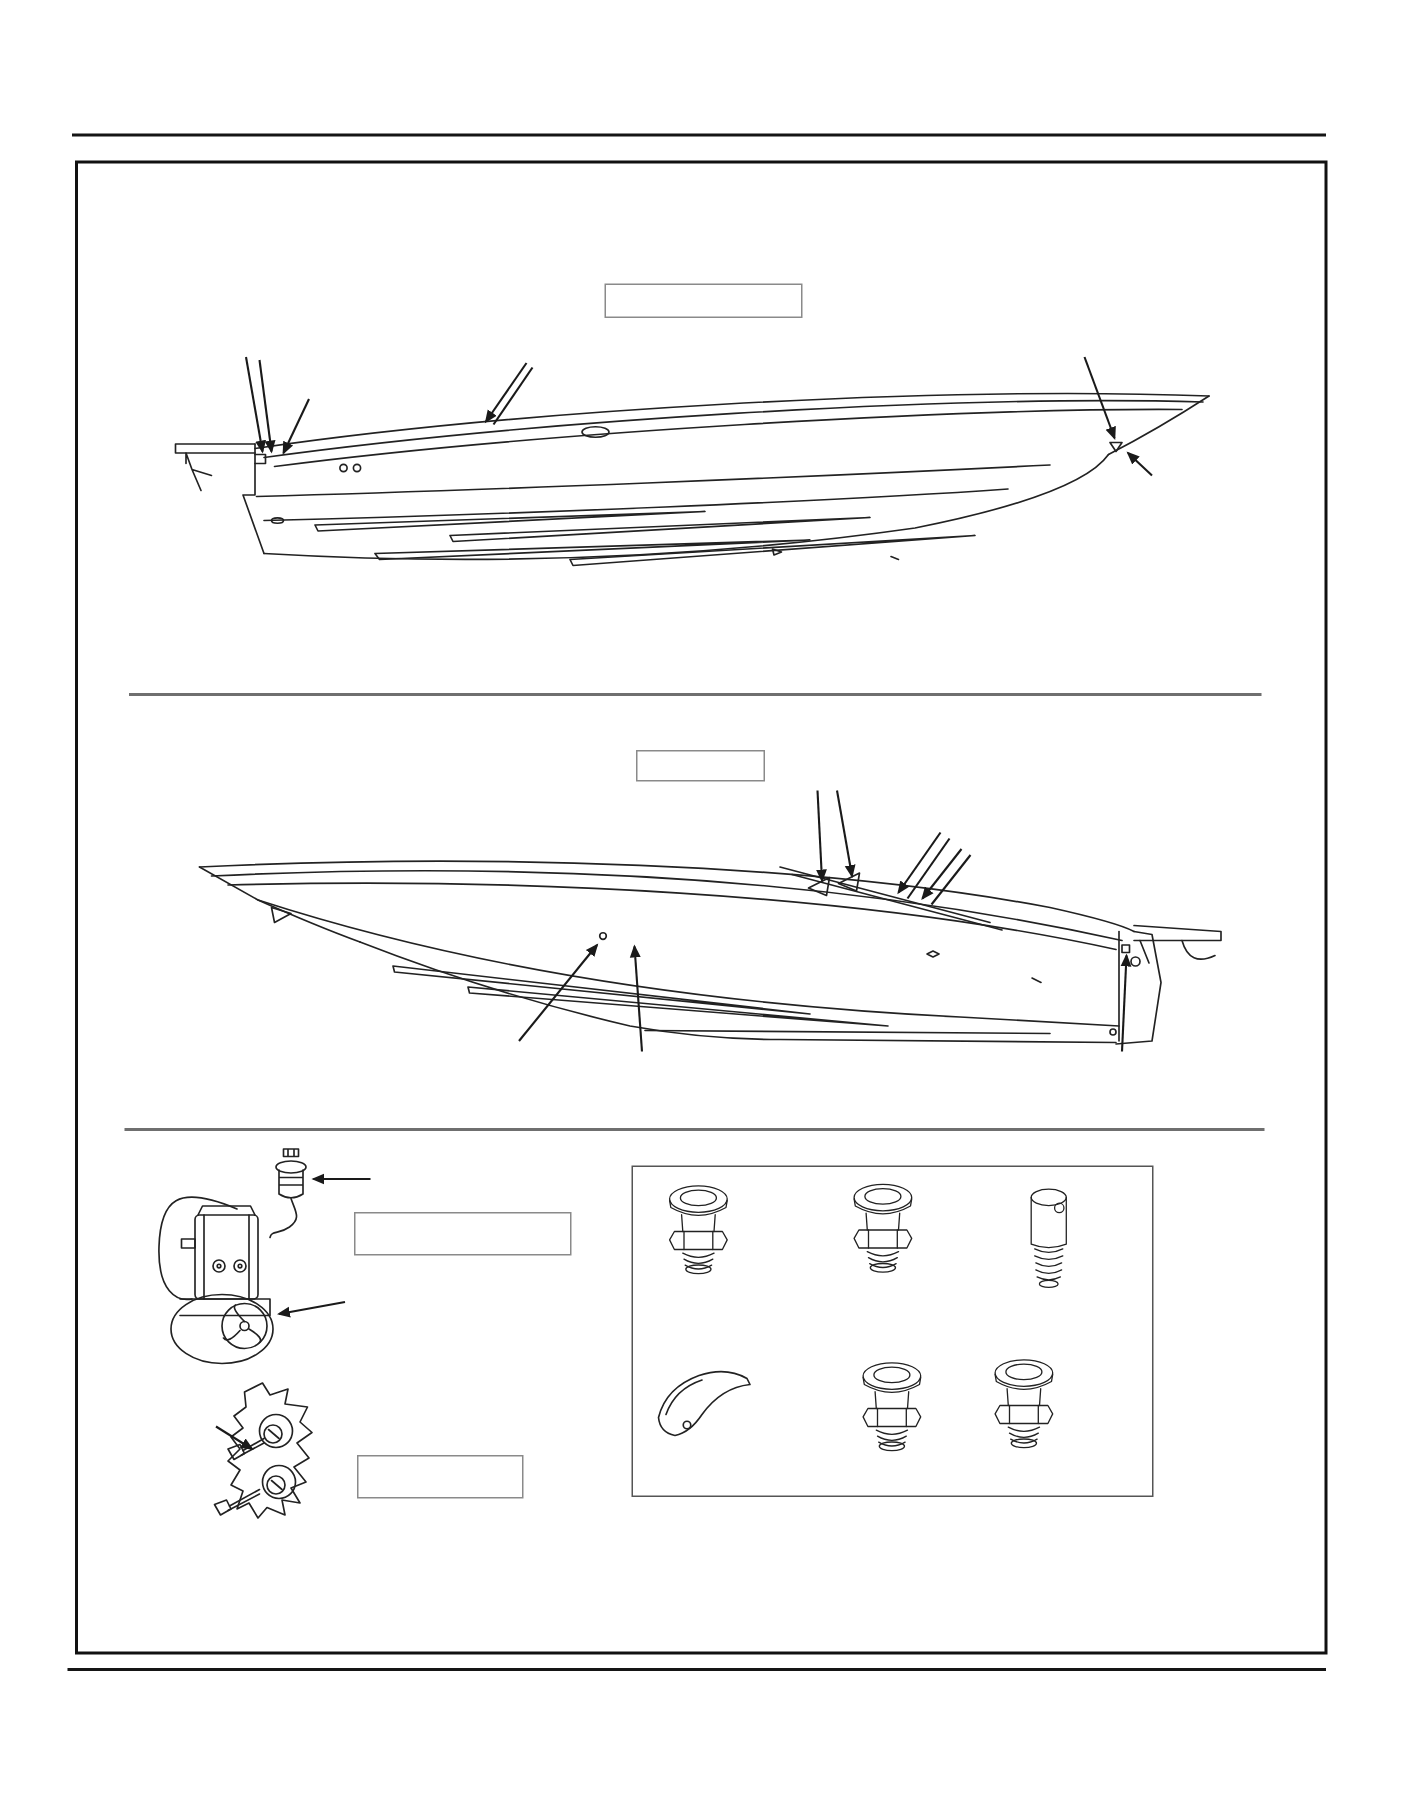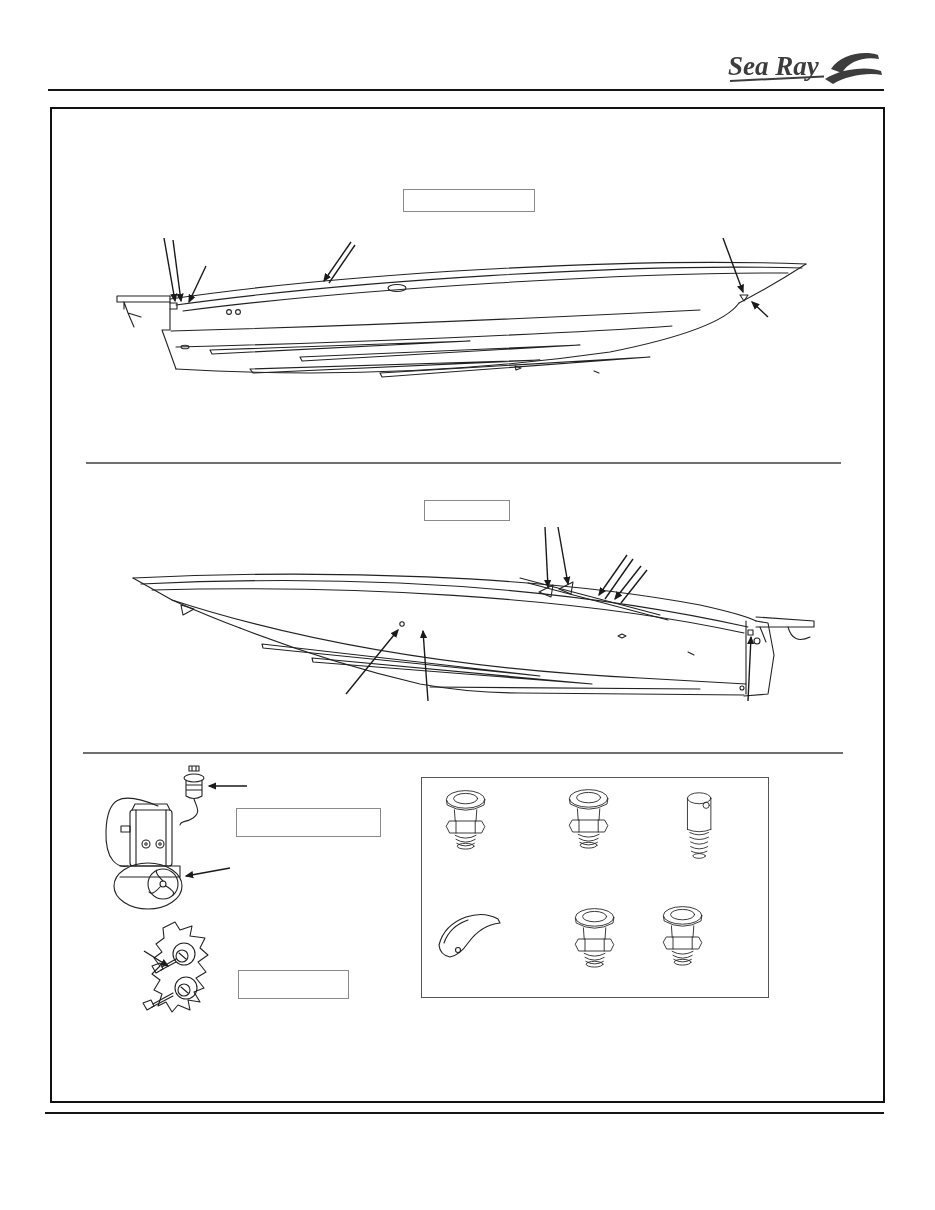--- a/index.html
+++ b/index.html
@@ -15,28 +15,20 @@
   #logo{position:absolute;left:722px;top:46px;width:165px;height:42px;}
   svg{display:block;}
   .ln{stroke:#222;fill:none;stroke-width:1.1;stroke-linecap:round;stroke-linejoin:round;}
   .ar{stroke:#1a1a1a;fill:none;stroke-width:1.4;}
 </style>
 </head>
 <body>
 
 <div id="page">
 
-  <div id="logo">
-    <svg width="165" height="42" viewBox="0 0 165 42">
-      <text x="6" y="29" font-family="Liberation Serif, serif" font-style="italic" font-weight="bold" font-size="27" fill="#3d3d3d">Sea Ray</text>
-      <path d="M8,34 L102,29.5 L102,31.5 L8,36 Z" fill="#3d3d3d"></path>
-      <path d="M109,23 C118,9 141,4 156,9 L157,13 C143,10 126,15 120,27 Z" fill="#3d3d3d"></path>
-      <path d="M103,33 C119,22 147,20 159,25 L160,29 C145,26 124,30 111,38 Z" fill="#3d3d3d"></path>
-    </svg>
-  </div>
 
   <div class="rule" style="left:48px;top:89px;width:836px;height:2px;"></div>
 
   <div id="main-box"></div>
 
   <div class="divider" style="left:86px;top:462px;width:755px;"></div>
   <div class="divider" style="left:83px;top:752px;width:760px;"></div>
 
   <div class="rule" style="left:45px;top:1112px;width:839px;height:2px;"></div>
 

